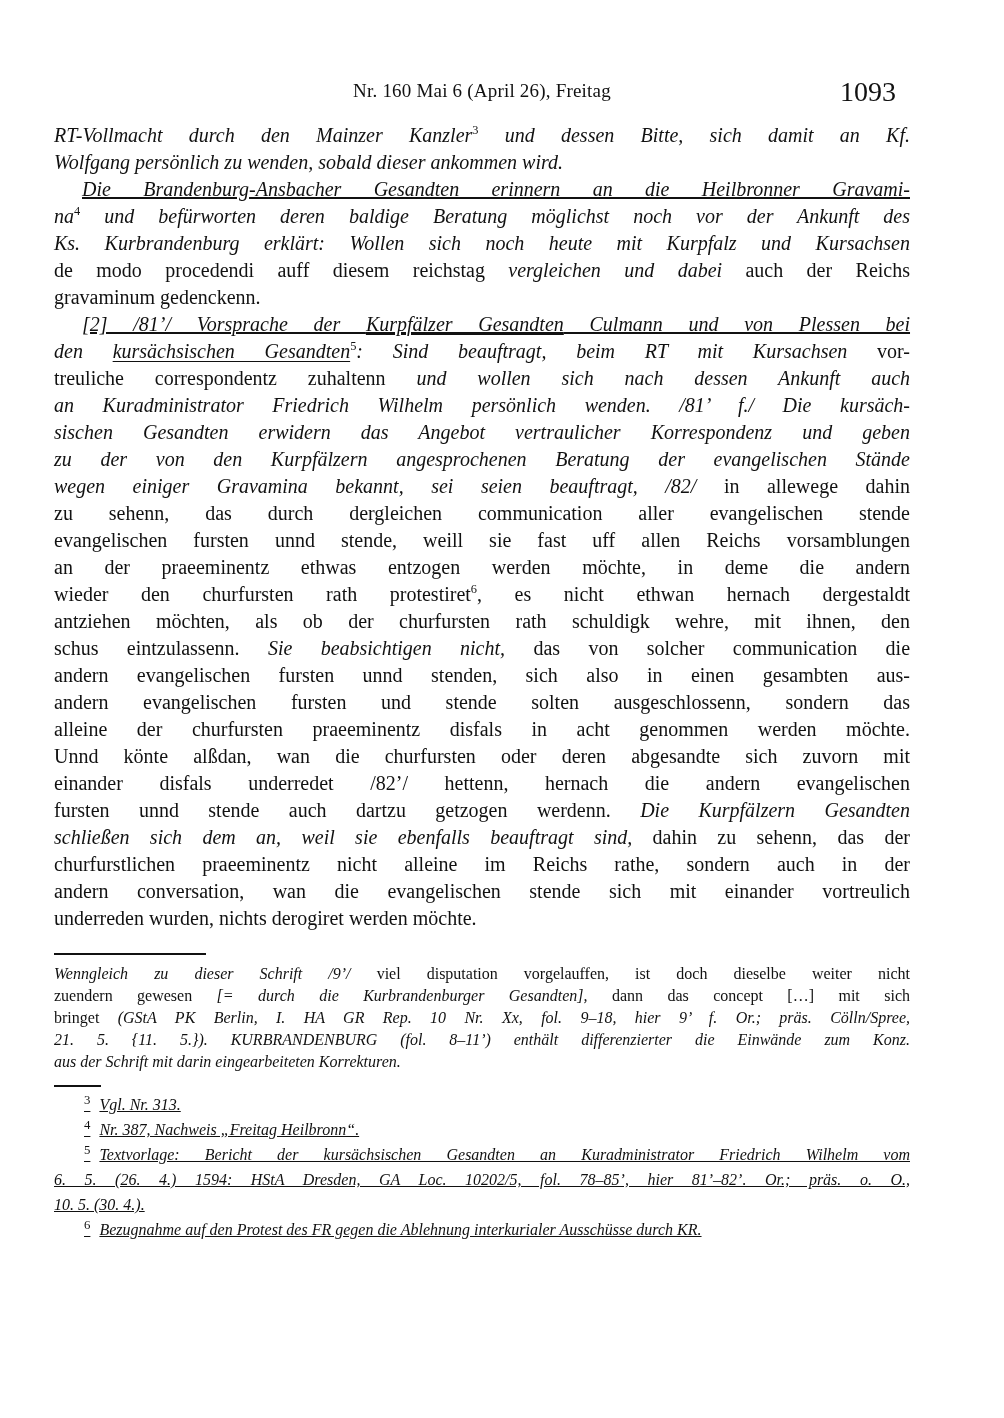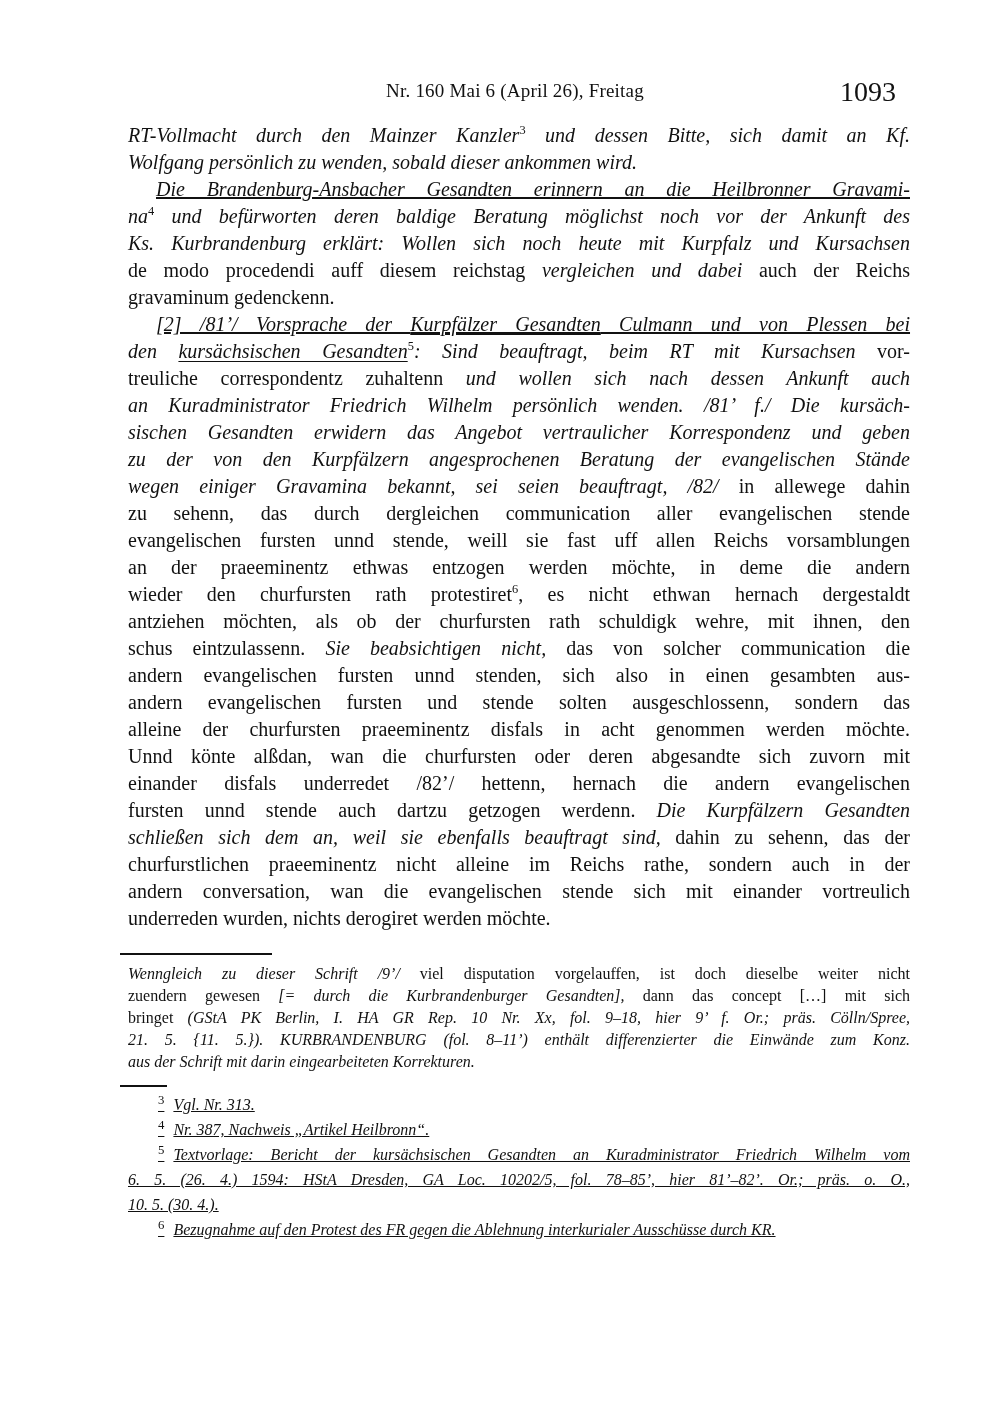--- a/index.html
+++ b/index.html
@@ -3,38 +3,37 @@
 <meta charset="utf-8">
 <style>
   html,body{margin:0;padding:0;background:#ffffff;}
   .page{
     position:relative;
     width:1004px;height:1418px;
     background:#ffffff;
     color:#111111;
     font-family:"Liberation Serif","DejaVu Serif",serif;
     box-sizing:border-box;
-    padding:80px 94px 0 120px;
+    padding:80px 94px 0 54px;
     overflow:hidden;
   }
   .pagehead{position:relative;height:26px;margin-bottom:16px;}
   .pagehead .running{
     position:absolute;left:0;right:0;text-align:center;
     font-size:19px;letter-spacing:0.2px;
   }
   .pagehead .pageno{
     position:absolute;right:14px;top:-4px;font-size:28px;
   }
   .textblock{font-size:20px;line-height:27px;}
   .line{
     text-align:justify;
     -moz-text-align-last:justify;
     text-align-last:justify;
     white-space:normal;
-    margin-left:8px;
   }
   .line.end{
     -moz-text-align-last:left;
     text-align-last:left;
   }
   .line.ind{ text-indent:28px;text-decoration:underline; }
   .it{font-style:italic;}
   .ul{text-decoration:underline;text-underline-offset:3px;text-decoration-thickness:1px;}
   sup.fnref{
     font-style:normal;font-size:0.62em;line-height:0;
@@ -107,20 +106,20 @@
       <div class="line"><span>zuendern gewesen </span><span class="it">[= durch die Kurbrandenburger Gesandten],</span><span> dann das concept […] mit sich</span></div>
       <div class="line"><span>bringet </span><span class="it">(GStA PK Berlin, I. HA GR Rep. 10 Nr. Xx, fol. 9–18, hier 9’ f. Or.; präs. Cölln/Spree,</span></div>
       <div class="line"><span class="it">21. 5. {11. 5.}). KURBRANDENBURG (fol. 8–11’) enthält differenzierter die Einwände zum Konz.</span></div>
       <div class="line end"><span class="it">aus der Schrift mit darin eingearbeiteten Korrekturen.</span></div>
     </div>
 
   <hr class="fnrule2">
 
   <div class="fnblock">
       <div class="line end numline"><sup class="fn-num">3</sup><span class="it">Vgl. Nr. 313.</span></div>
-      <div class="line end numline"><sup class="fn-num">4</sup><span class="it">Nr. 387, Nachweis „Artikel Heilbronn“.</span></div>
+      <div class="line end numline"><sup class="fn-num">4</sup><span class="it">Nr. 387, Nachweis „Freitag Heilbronn“.</span></div>
       <div class="line numline"><sup class="fn-num">5</sup><span class="it">Textvorlage: Bericht der kursächsischen Gesandten an Kuradministrator Friedrich Wilhelm vom</span></div>
       <div class="line"><span class="it">6. 5. (26. 4.) 1594: HStA Dresden, GA Loc. 10202/5, fol. 78–85’, hier 81’–82’. Or.; präs. o. O.,</span></div>
       <div class="line end"><span class="it">10. 5. (30. 4.).</span></div>
       <div class="line end numline"><sup class="fn-num">6</sup><span class="it">Bezugnahme auf den Protest des FR gegen die Ablehnung interkurialer Ausschüsse durch KR.</span></div>
     </div>
 
 </div>
 
 </body></html>

